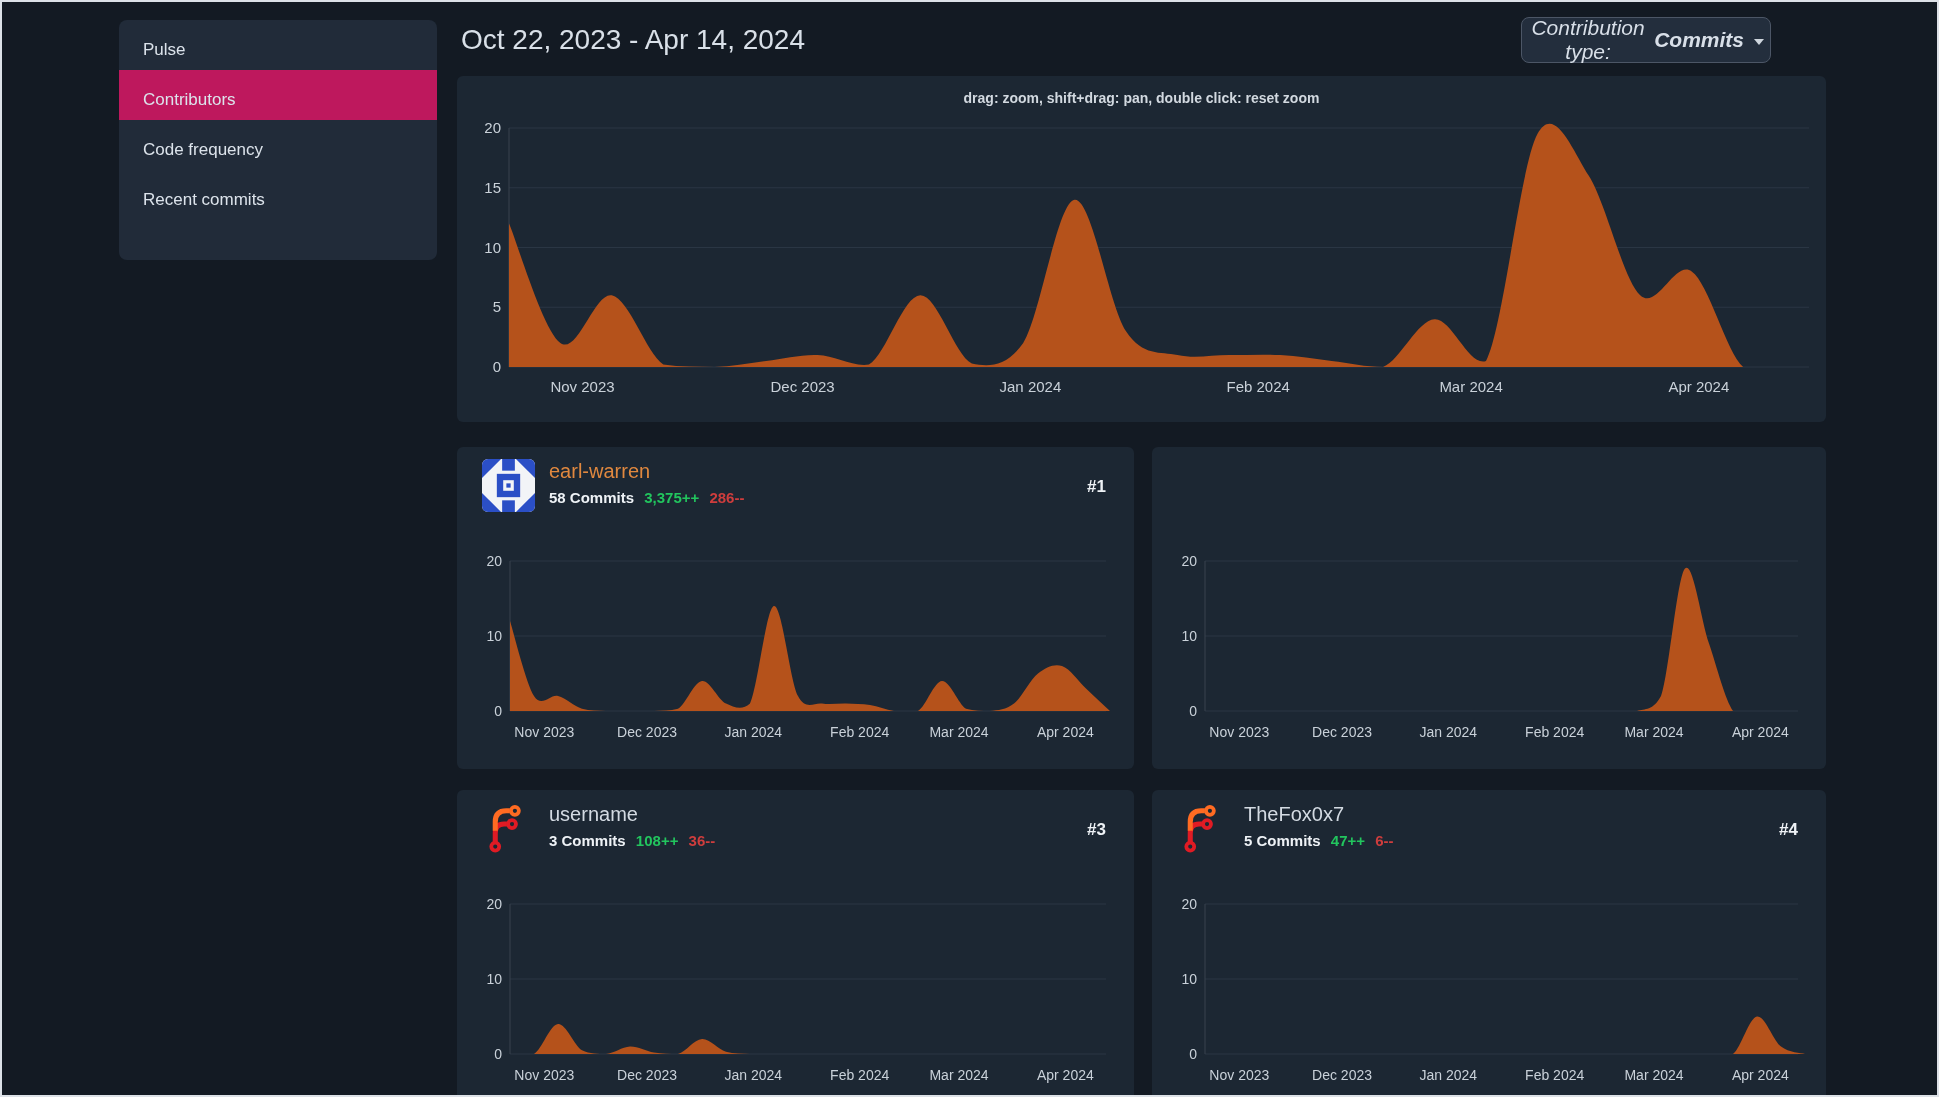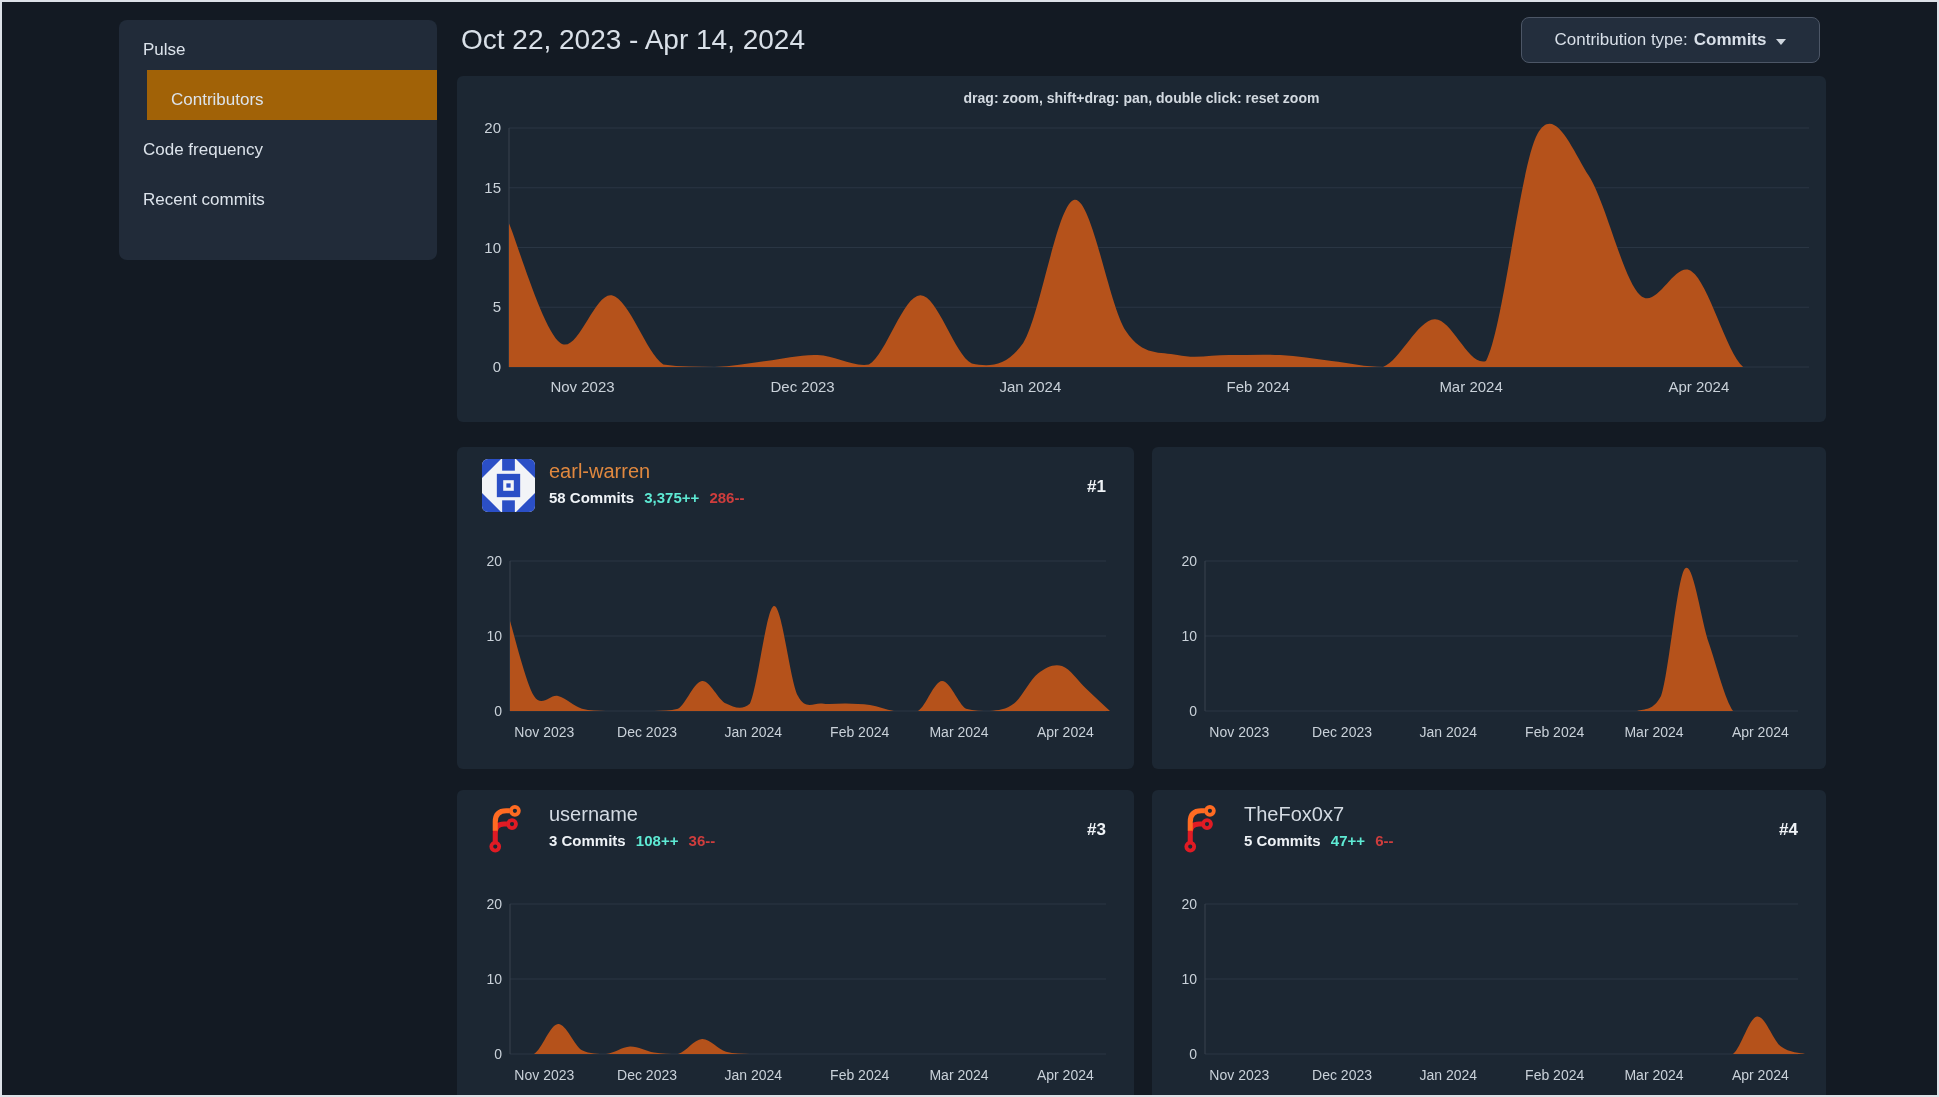--- a/index.html
+++ b/index.html
@@ -8,44 +8,44 @@
     background:#131a23;overflow:hidden;border:2px solid #dce1e7;
     font-family:"Liberation Sans", sans-serif;
   }
   
   .sidebar{
     position:absolute;left:117px;top:18px;width:318px;height:240px;
     background:#212b39;border-radius:8px;overflow:hidden;
   }
   .menu-item{height:50px;line-height:60px;padding-left:24px;color:#dce3eb;
     font-size:17px;cursor:pointer;}
-  .menu-item.active{background:#a16207;margin-left:28px;}
+  .menu-item.active{background:#be185d;}
   
   .date-title{position:absolute;left:459px;top:22px;font-size:28px;color:#d9e0e8;}
   .ctype-btn{
-    position:absolute;left:1519px;top:15px;width:299px;height:46px;
+    position:absolute;left:1519px;top:15px;width:250px;height:46px;
     background:#232e3d;border:1px solid #4c5666;border-radius:8px;
     display:flex;align-items:center;justify-content:center;gap:6px;
-    color:#d8dfe8;font-size:17px;font-family:inherit;cursor:pointer;
+    color:#d8dfe8;font-size:21px;font-family:inherit;cursor:pointer;font-style:italic;
   }
   .ctype-btn .val{font-weight:bold;text-align:center;}
   .caret{width:0;height:0;border-left:5px solid transparent;border-right:5px solid transparent;
     border-top:6px solid #cfd6de;margin-left:4px;margin-top:3px;}
   
   .card{position:absolute;background:#1c2733;border-radius:6px;}
   .hint{position:absolute;top:14px;left:0;right:0;text-align:center;
     font-size:14px;font-weight:bold;color:#d2d9e0;}
   .chart-svg{position:absolute;left:0;top:0;}
   .cc-head{position:absolute;left:0;top:0;right:0;height:80px;}
   .avatar{position:absolute;left:25px;top:12px;width:53px;height:53px;border-radius:6px;overflow:hidden;}
   .avatar svg{display:block;width:100%;height:100%;}
   .cc-name{position:absolute;left:92px;top:13px;font-size:20px;color:#d3dae2;}
   .cc-name.link{color:#e0883f;cursor:pointer;}
   .cc-stats{position:absolute;left:92px;top:42px;font-size:15px;font-weight:bold;color:#eef2f6;}
-  .cc-stats .add{color:#5eead4;margin-left:6px;}
+  .cc-stats .add{color:#22c55e;margin-left:6px;}
   .cc-stats .del{color:#cf3d3d;margin-left:6px;}
   .cc-rank{position:absolute;right:28px;top:30px;font-size:17px;font-weight:bold;color:#eef2f6;}
   .axis-txt{fill:#c9d1d9;}
 </style>
 </head>
 <body>
 
 <div id="page">
 
   <div class="sidebar">

